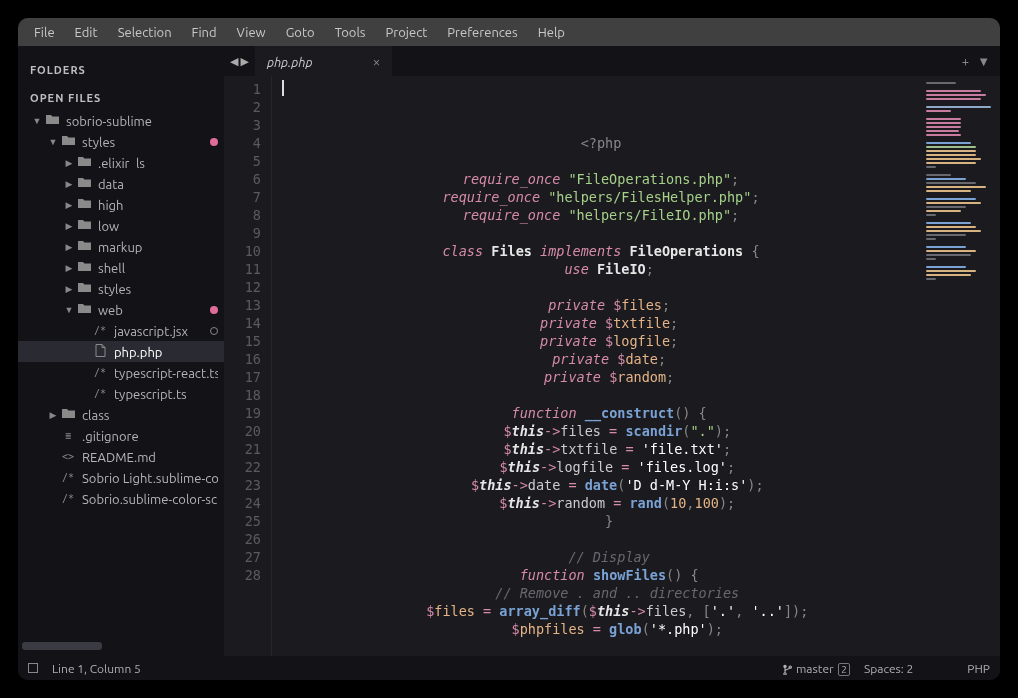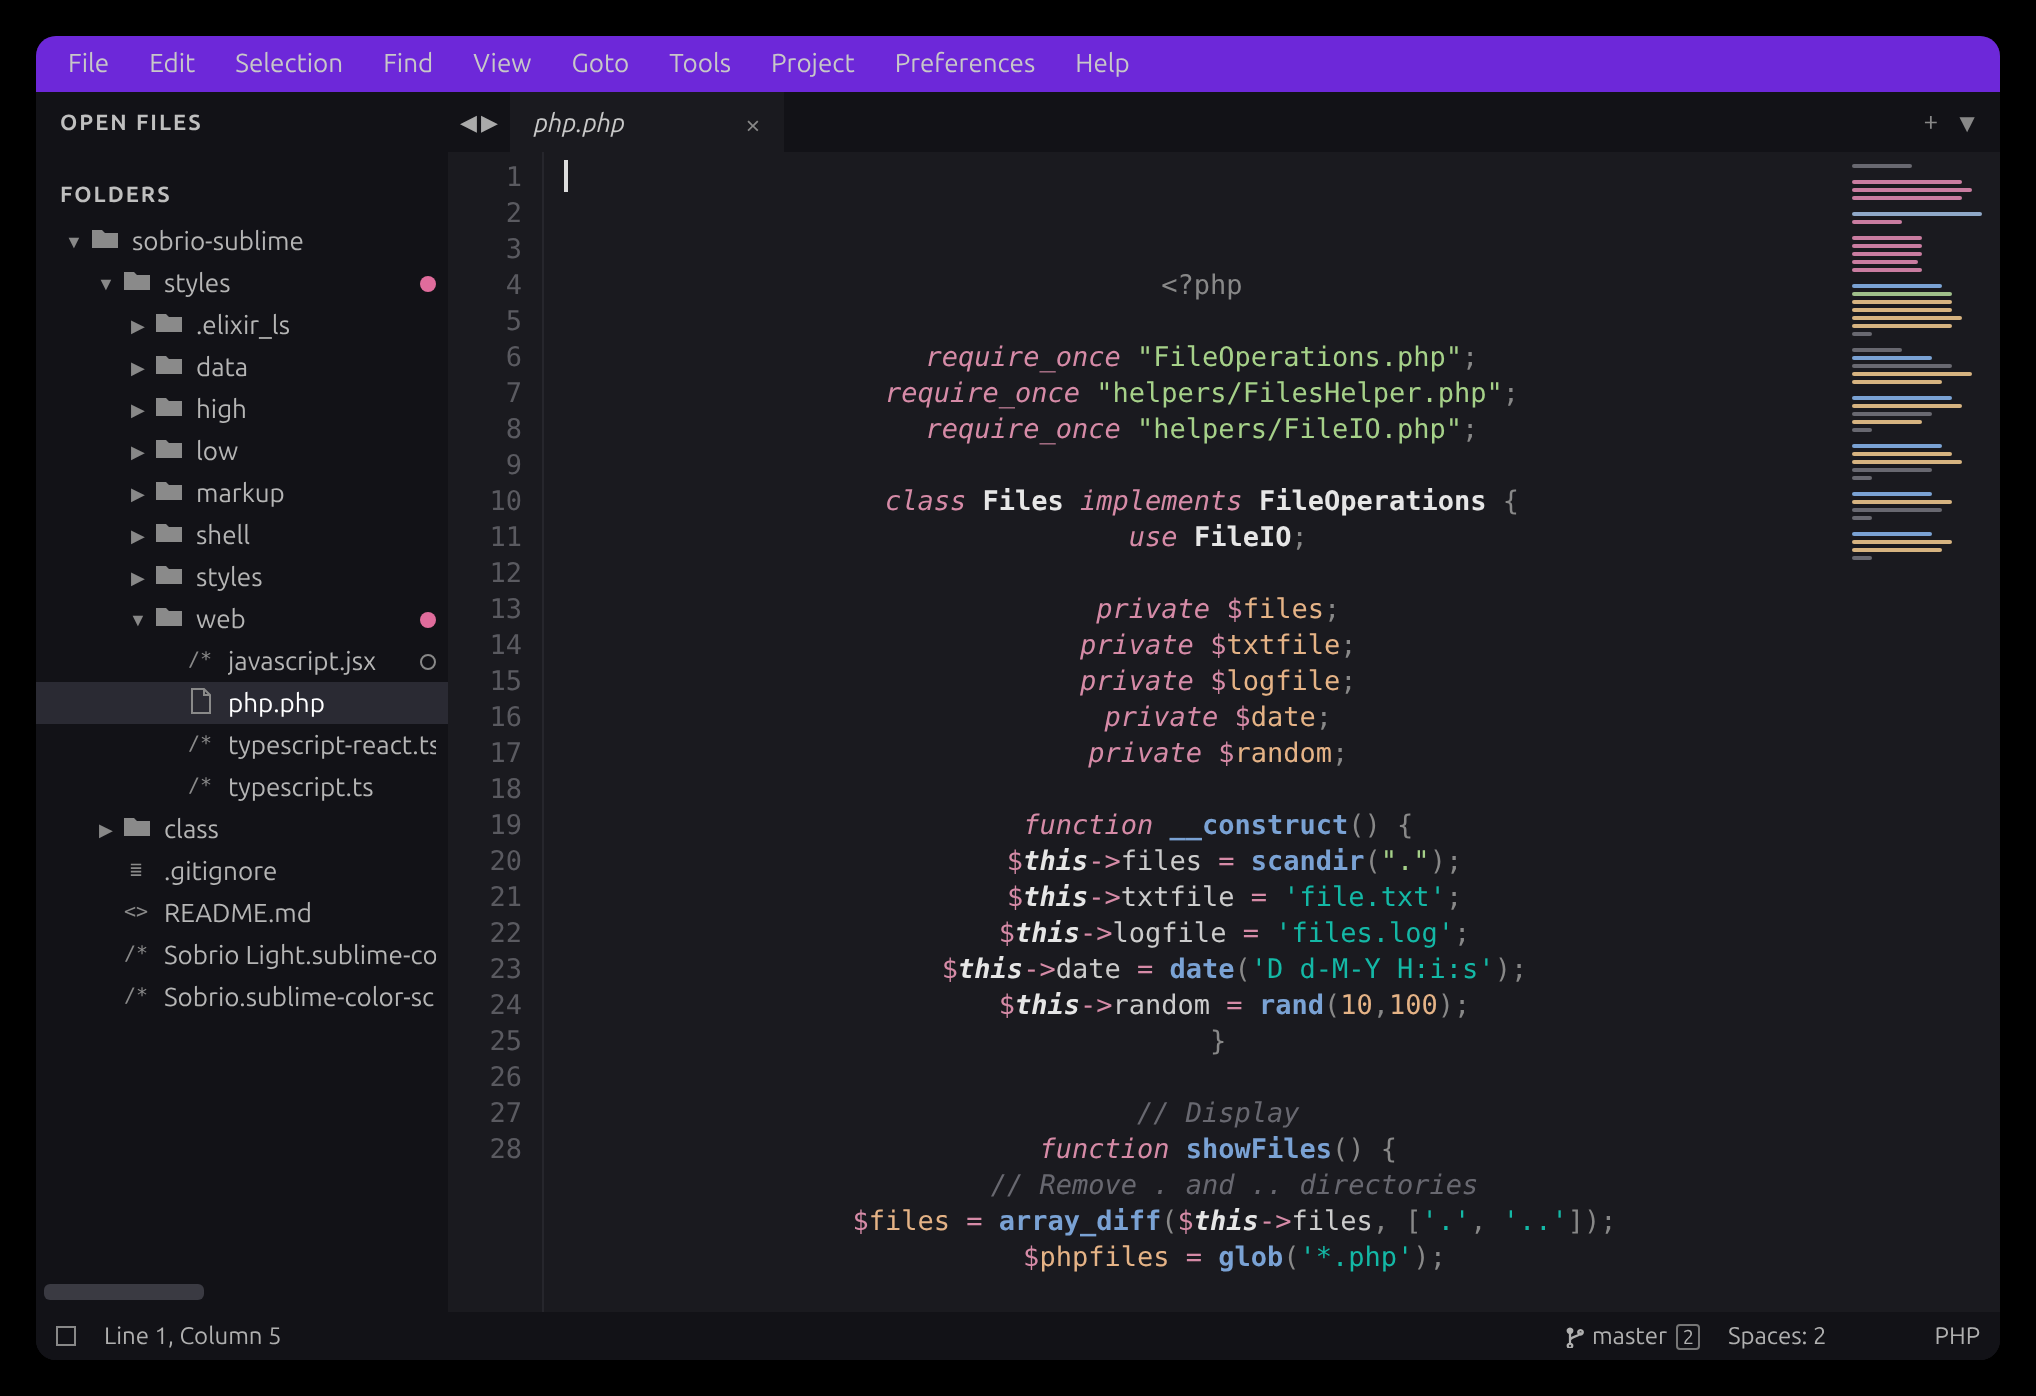--- a/index.html
+++ b/index.html
@@ -37,21 +37,21 @@
   .titlebar .ctrls {
     position: absolute;
     right: 8px;
     display: flex;
     gap: 20px;
     color: #c0c0c0;
   }
   .titlebar .ctrls span { cursor: pointer; font-size: 12px; }
   .menubar {
     height: 28px;
-    background: #6d28d9;
+    background: #404040;
     display: flex;
     align-items: center;
     gap: 4px;
     padding: 0 8px;
     color: #c8c8c8;
     font-size: 13px;
   }
   .menubar span { padding: 4px 8px; cursor: pointer; }
   .body {
     flex: 1;
@@ -215,21 +215,21 @@
     font-size: 12px;
     color: #b0b0b0;
     gap: 14px;
   }
   .statusbar .spacer { flex: 1; }
 
   
   .c-kw { color: #d68ba7; font-style: italic; }
   .c-kw2 { color: #d68ba7; font-style: italic; }
   .c-str { color: #a6d189; }
-  .c-str2 { color: #14b8a6; margin-top: 24px; }
+  .c-str2 { color: #ffffff; margin-top: 24px; }
   .c-fn { color: #7aa2d4; font-weight: bold; }
   .c-class { color: #e6e6e6; font-weight: bold; }
   .c-var { color: #e5b386; }
   .c-this { color: #e6e6e6; font-style: italic; font-weight: bold; }
   .c-op { color: #d68ba7; }
   .c-punct { color: #888; }
   .c-num { color: #e5b386; }
   .c-cmt { color: #686870; font-style: italic; }
   .c-prop { color: #cccccc; }
   .c-dollar { color: #d68ba7; }
@@ -254,22 +254,22 @@
       <span>Goto</span>
       <span>Tools</span>
       <span>Project</span>
       <span>Preferences</span>
       <span>Help</span>
     </div>
 
   <div class="body">
 
     <div class="sidebar">
+      <div class="sb-header" style="padding-top:18px">FOLDERS</div>
       <div class="sb-header">OPEN FILES</div>
-      <div class="sb-header" style="padding-top:18px">FOLDERS</div>
       <div class="tree" id="tree">
           <div class="tree-row" style="padding-left: 14px;">
             <span class="arrow">▼</span>
             <span class="ico">
               <span><svg width="13" height="11" viewBox="0 0 13 11">
                   <path fill="#8a8a8a" d="M0 1 h5 l1.5 1.5 H13 V10 H0 Z"></path>
                 </svg></span>
             </span>
             <span class="label">sobrio-sublime</span>
           </div>

